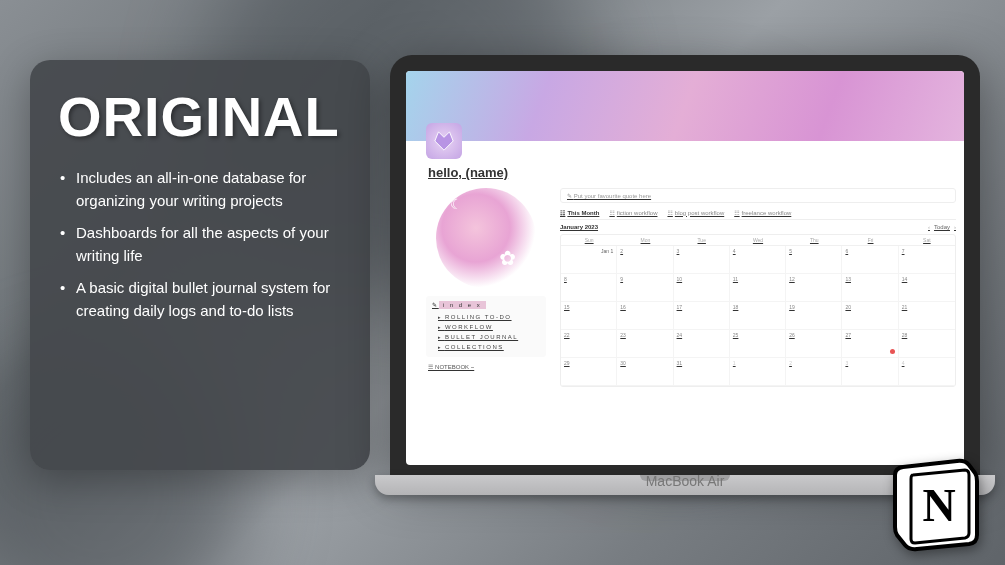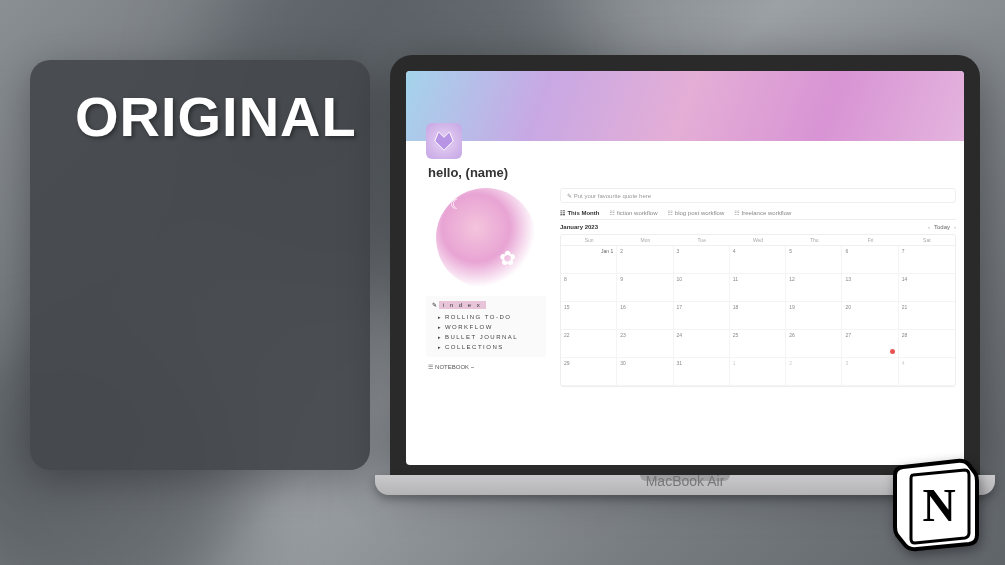--- a/index.html
+++ b/index.html
@@ -23,21 +23,20 @@
   color: #fff;
   box-shadow: 0 10px 40px rgba(0,0,0,0.3);
 }
 .promo-title {
   font-family: "Arial Narrow", "Helvetica Neue", sans-serif;
   font-weight: 700; font-stretch: condensed;
   font-size: 56px; line-height: 0.95;
   letter-spacing: 1px;
   text-shadow: 2px 2px 4px rgba(0,0,0,0.4);
   margin-bottom: 24px;
-  margin-left: 17px;
 }
 .promo-list { list-style: none; padding-left: 18px; font-size: 15px; font-weight: 300; line-height: 1.5; }
 .promo-list li { position: relative; margin-bottom: 10px; }
 .promo-list li::before { content: "•"; position: absolute; left: -16px; }
 
 .laptop {
   position: absolute; right: 25px; top: 55px;
   width: 590px; height: 460px;
 }
 .screen-frame {
@@ -65,21 +64,21 @@
   background: linear-gradient(110deg, #a4d4ec 0%, #c8a8e4 25%, #e4aed6 50%, #d894d4 75%, #e4b4de 100%);
   position: relative;
 }
 .crystal-icon {
   position: absolute; left: 20px; bottom: -18px; width: 36px; height: 36px;
   background: radial-gradient(circle, #e8d4f4, #c4a4e4);
   border-radius: 6px; display:flex; align-items:center; justify-content:center;
 }
 .crystal-icon svg { width: 22px; height: 22px; }
 
-.page-body { padding: 24px 8px 8px 20px; font-size: 8px; color: #333; }
+.page-body { padding: 24px 8px 8px 20px; font-size: 8px; color: #333; text-decoration: underline; }
 .page-title-row { font-weight: 700; font-size: 13px; margin-bottom: 8px; margin-left: 2px; }
 
 .content-row { display: flex; gap: 14px; margin-top: 6px; }
 .left-col { width: 120px; flex-shrink: 0; }
 .right-col { flex: 1; min-width: 0; }
 
 .decor-img {
   width: 100px; height: 100px; margin: 0 auto 8px;
   background: radial-gradient(circle at 40% 40%, #f4c4dc 0%, #e8a4d4 40%, rgba(232,164,212,0) 70%);
   border-radius: 50%; position: relative;
@@ -126,20 +125,25 @@
 <body>
 
 <div class="bg-blob blob1"></div>
 <div class="bg-blob blob2"></div>
 <div class="bg-blob blob3"></div>
 
 <div class="promo-card">
   <div class="promo-title">
     <div>ORIGINAL</div>
   </div>
+  <ul class="promo-list">
+    <li>Includes an all-in-one database for organizing your writing projects</li>
+    <li>Dashboards for all the aspects of your writing life</li>
+    <li>A basic digital bullet journal system for creating daily logs and to-do lists</li>
+  </ul>
 </div>
 
 <div class="laptop">
   <div class="screen-frame">
     <div class="screen">
 
       <div class="banner">
         <div class="crystal-icon">
           <svg viewBox="0 0 24 24">
               <path d="M6 2 L12 8 L18 2 L22 12 L12 22 L2 12 Z" fill="#b894e4" stroke="#fff" stroke-width="1"></path>

